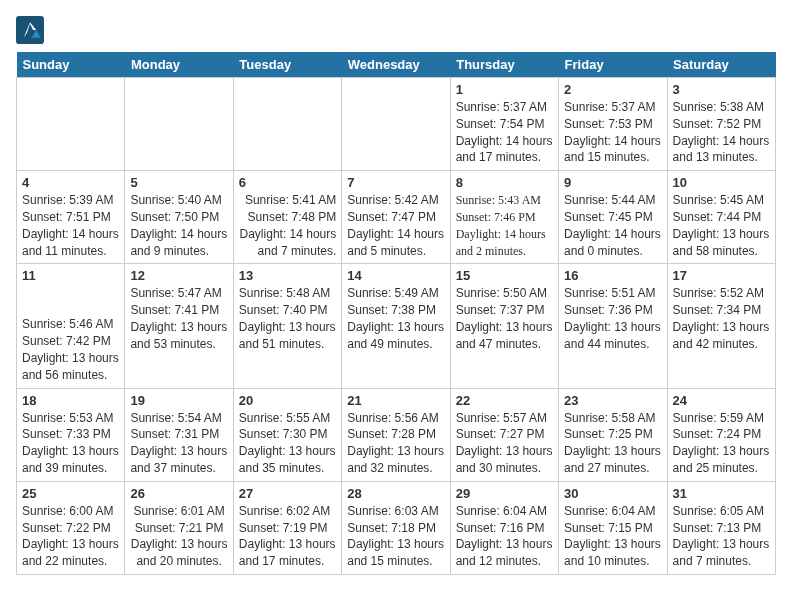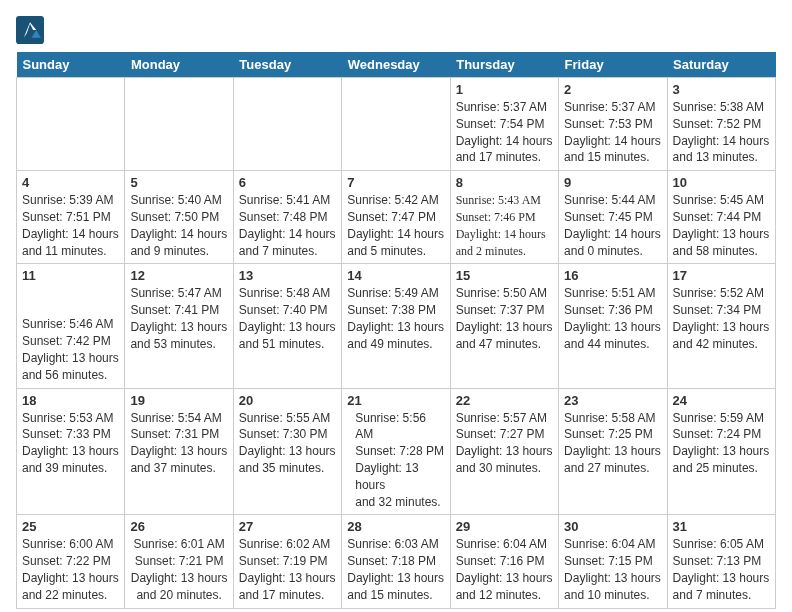--- a/index.html
+++ b/index.html
@@ -170,21 +170,21 @@
         </td>
         <td>
           <span class="day-num">5</span>
           <div class="day-info" style="white-space: pre-line;">Sunrise: 5:40 AM
 Sunset: 7:50 PM
 Daylight: 14 hours
 and 9 minutes.</div>
         </td>
         <td>
           <span class="day-num">6</span>
-          <div class="day-info" style="white-space: pre-line;">Sunrise: 5:41 AM
+          <div class="day-info" style="white-space: pre-line; text-align: right;">Sunrise: 5:41 AM
 Sunset: 7:48 PM
 Daylight: 14 hours
 and 7 minutes.</div>
         </td>
         <td>
           <span class="day-num">7</span>
           <div class="day-info" style="white-space: pre-line;">Sunrise: 5:42 AM
 Sunset: 7:47 PM
 Daylight: 14 hours
 and 5 minutes.</div>
@@ -279,21 +279,21 @@
         </td>
         <td>
           <span class="day-num">20</span>
           <div class="day-info" style="white-space: pre-line;">Sunrise: 5:55 AM
 Sunset: 7:30 PM
 Daylight: 13 hours
 and 35 minutes.</div>
         </td>
         <td>
           <span class="day-num">21</span>
-          <div class="day-info" style="white-space: pre-line; margin-left: 8px;">Sunrise: 5:56 AM
+          <div class="day-info" style="white-space: pre-line;">Sunrise: 5:56 AM
 Sunset: 7:28 PM
 Daylight: 13 hours
 and 32 minutes.</div>
         </td>
         <td>
           <span class="day-num">22</span>
           <div class="day-info" style="white-space: pre-line;">Sunrise: 5:57 AM
 Sunset: 7:27 PM
 Daylight: 13 hours
 and 30 minutes.</div>

